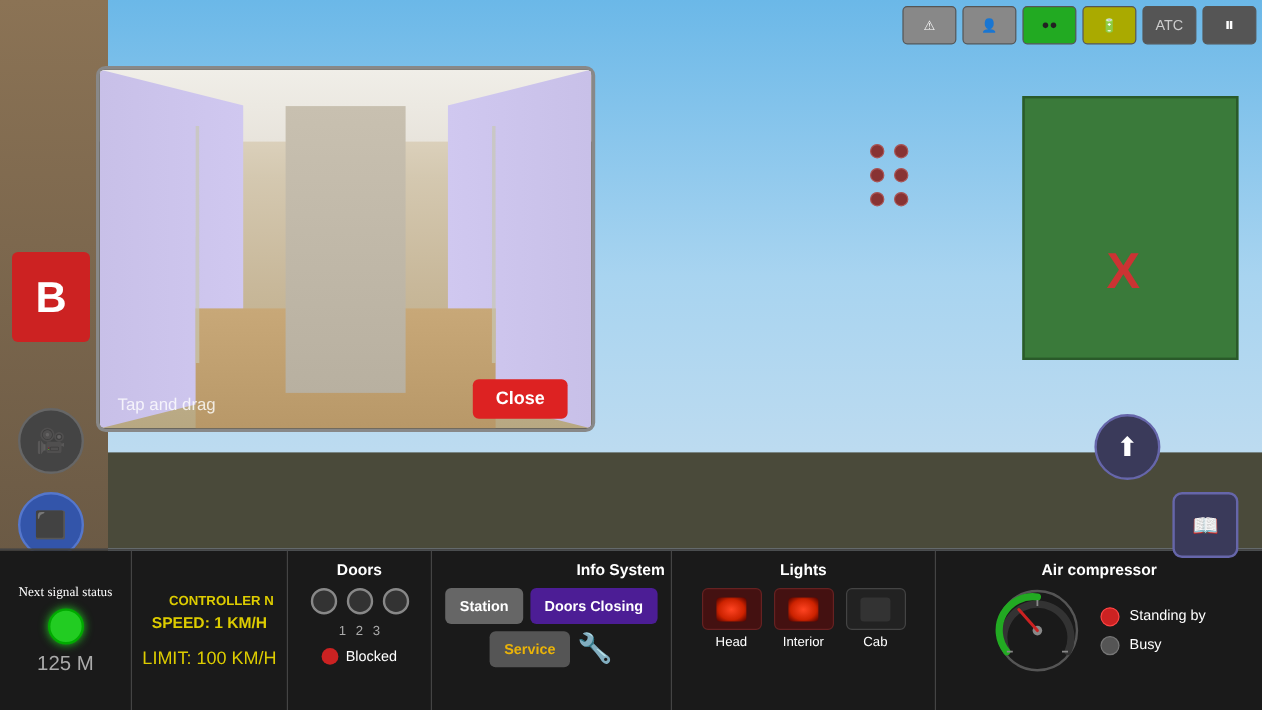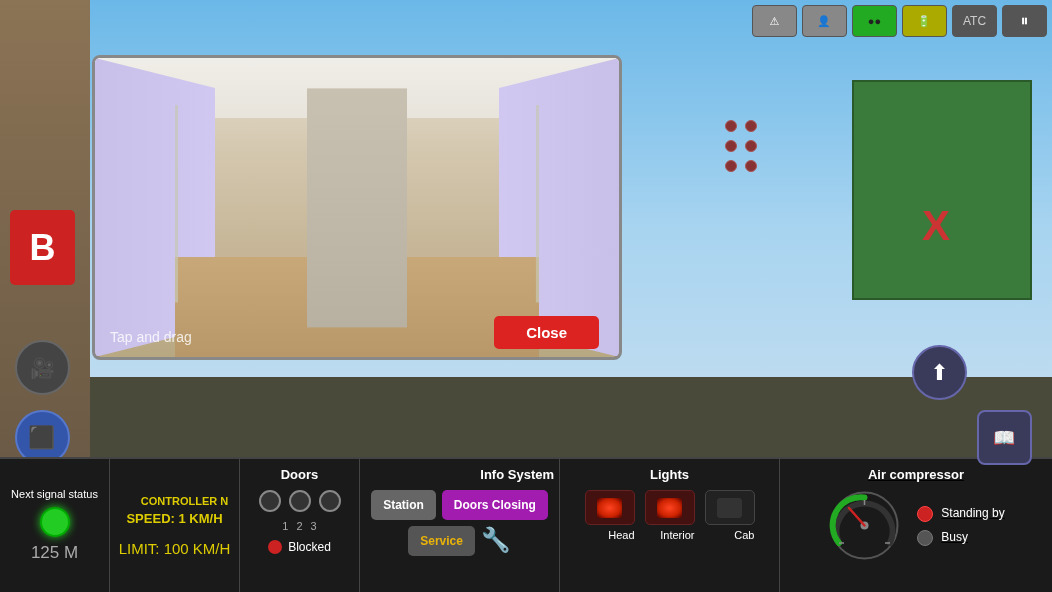--- a/index.html
+++ b/index.html
@@ -119,23 +119,23 @@
     .hud-btn.warning { background: #888; }
     .hud-btn.person { background: #888; }
     .hud-btn.green-active { background: #22AA22; }
     .hud-btn.yellow-active { background: #AAAA00; }
     .hud-btn.atc { background: #555; color: #ccc; font-size: 12px; }
     .hud-btn.pause { background: #555; font-size: 16px; }
 
     
     .interior-popup {
       position: absolute;
-      left: 92px;
+      left: 80px;
       top: 55px;
-      width: 530px;
+      width: 416px;
       height: 305px;
       background: #222;
       border: 3px solid #888;
       border-radius: 8px;
       z-index: 50;
       overflow: hidden;
     }
 
     .interior-view {
       width: 100%;
@@ -193,21 +193,21 @@
       font-size: 14px;
     }
 
     .close-btn {
       position: absolute;
       bottom: 8px;
       right: 20px;
       background: #DD2222;
       color: white;
       border: none;
-      padding: 8px 32px;
+      padding: 8px 19px;
       border-radius: 5px;
       font-size: 15px;
       font-weight: bold;
       cursor: pointer;
     }
 
     
     .nav-compass {
       position: absolute;
       right: 85px;
@@ -248,20 +248,21 @@
       align-items: center;
       justify-content: center;
       padding: 8px;
       gap: 6px;
     }
 
     .signal-title {
       color: white;
       font-size: 11px;
       line-height: 1.2;
+      font-family: Liberation Serif, serif;
     }
 
     .signal-light {
       width: 30px;
       height: 30px;
       background: #22CC22;
       border-radius: 50%;
       border: 2px solid #00AA00;
       box-shadow: 0 0 8px #22CC22;
     }
@@ -382,21 +383,21 @@
       border-radius: 5px;
       border: none;
       font-size: 12px;
       font-weight: bold;
       cursor: pointer;
       min-width: 55px;
       text-align: center;
     }
 
     .info-btn.grey { background: #666; color: white; }
-    .info-btn.dark-grey { background: #a21caf; color: white; }
+    .info-btn.dark-grey { background: #4c1d95; color: white; }
     .info-btn.active { background: #555; color: #eab308; }
 
     .wrench-icon {
       font-size: 24px;
       color: #AAA;
     }
 
     
     .lights-panel {
       width: 220px;
@@ -411,21 +412,21 @@
 
     .lights-row {
       display: flex;
       gap: 10px;
       align-items: flex-start;
     }
 
     .light-control {
       display: flex;
       flex-direction: column;
-      align-items: flex-end;
+      align-items: center;
       gap: 4px;
     }
 
     .light-indicator {
       width: 50px;
       height: 35px;
       border-radius: 5px;
       display: flex;
       align-items: center;
       justify-content: center;
@@ -452,21 +453,20 @@
 
     
     .compressor-panel {
       flex: 1;
       background: #1A1A1A;
       display: flex;
       flex-direction: column;
       align-items: center;
       padding: 8px 5px;
       gap: 6px;
-      text-decoration: underline;
     }
 
     .gauge-container {
       display: flex;
       align-items: center;
       gap: 15px;
     }
 
     .gauge {
       width: 75px;

